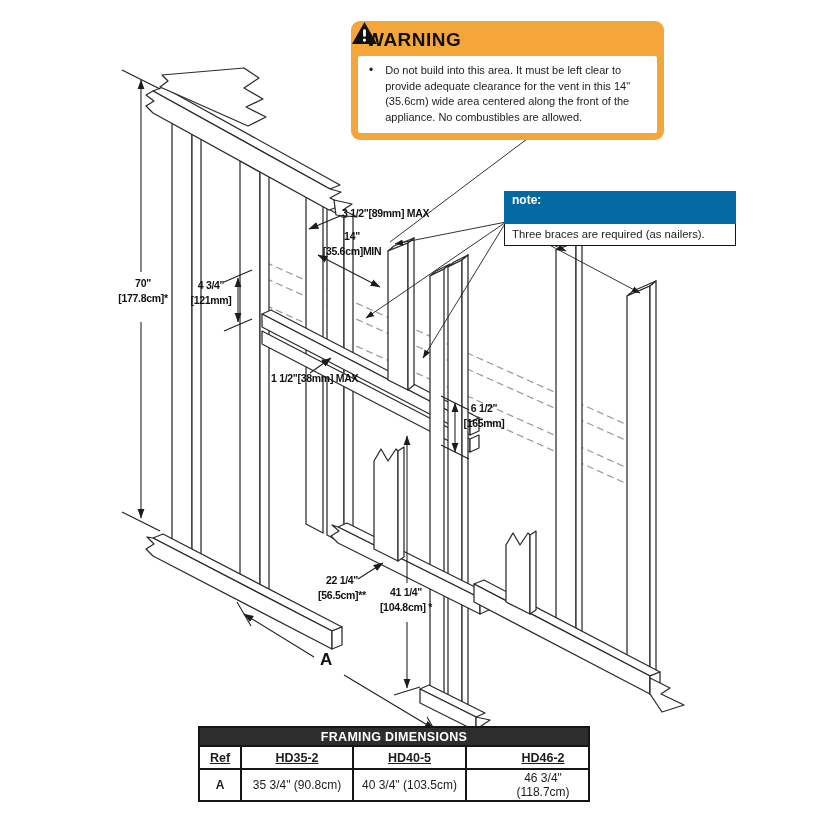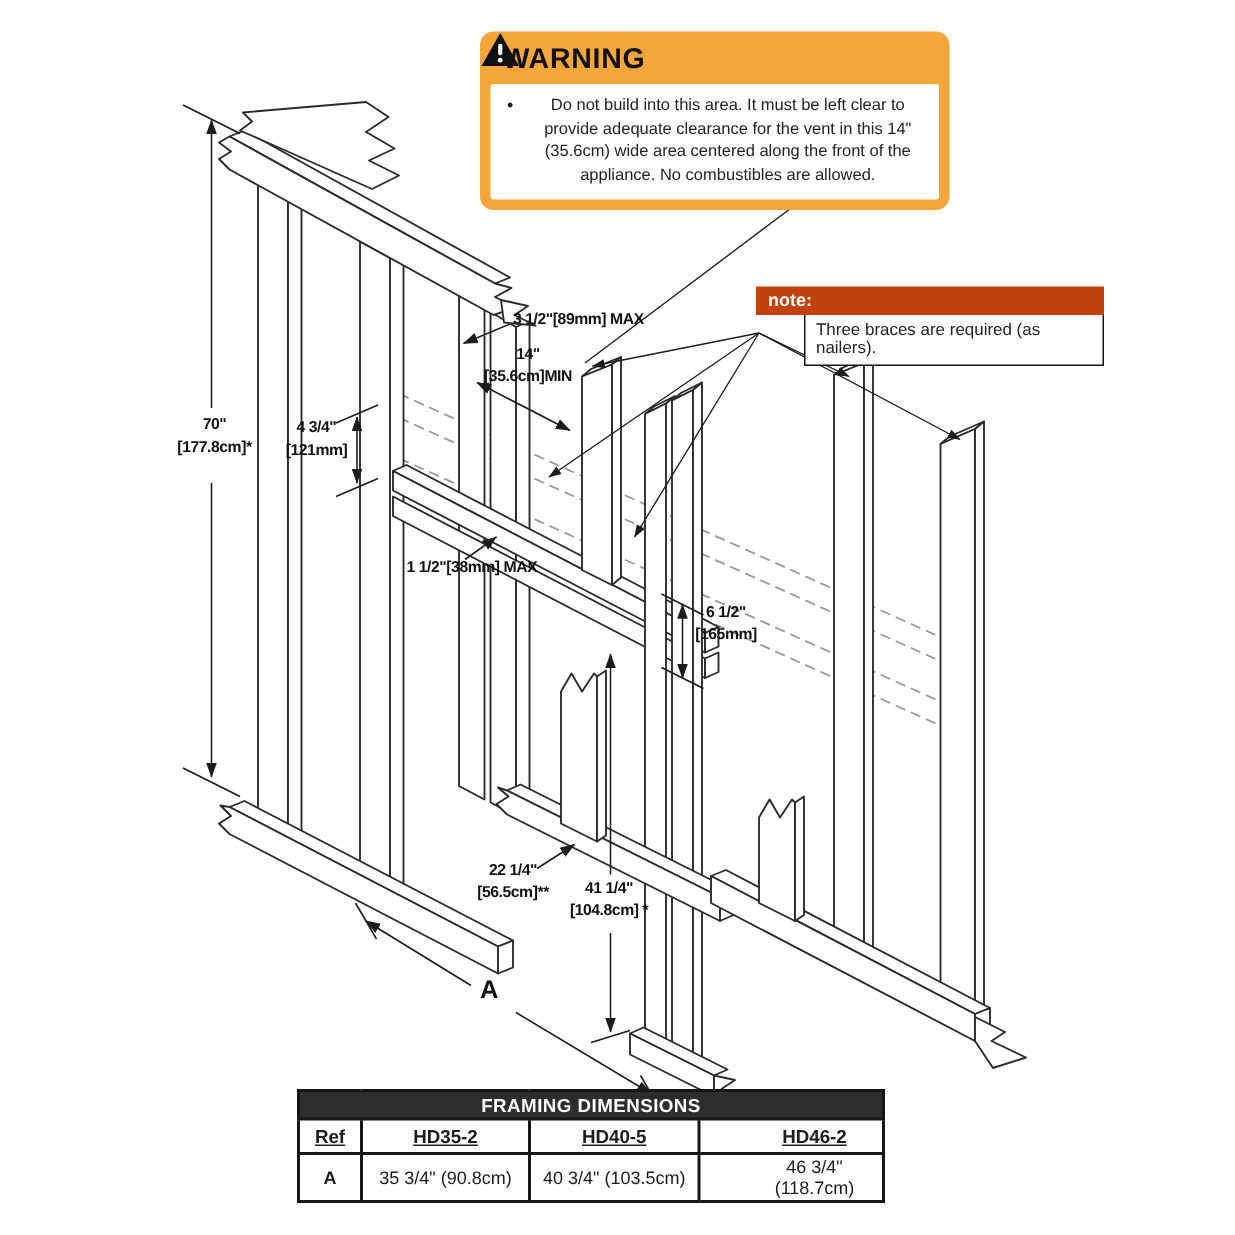--- a/index.html
+++ b/index.html
@@ -6,33 +6,33 @@
   .stage{position:relative;width:823px;height:823px;background:#fff;overflow:hidden;
          font-family:"Liberation Sans", sans-serif;color:#1c1c1c;}
   .stage svg{position:absolute;left:0;top:0;z-index:1;}
   
   .dim{position:absolute;z-index:2;font-weight:bold;font-size:10.5px;letter-spacing:-0.3px;
        line-height:1.45;color:#111;white-space:nowrap;}
   .dim.center{text-align:center;}
   .dim .l2{display:block;}
   .dim-A{position:absolute;z-index:2;font-size:17px;font-weight:bold;color:#111;}
   
-  .warnbox{position:absolute;left:320px;top:21px;width:313px;z-index:3;
+  .warnbox{position:absolute;left:351px;top:21px;width:313px;z-index:3;
            background:#F4A63B;border-radius:9px;padding:6px 7px 7px 7px;box-sizing:border-box;}
   .warnhead{display:flex;align-items:center;gap:9px;padding:2px 4px 5px 8px;}
   .warnhead .wtitle{font-size:19px;font-weight:bold;letter-spacing:0.5px;color:#101010;}
   .warnbody{background:#fff;border-radius:2px;display:flex;gap:12px;padding:7px 8px 8px 9px;}
   .warnbody .bullet{font-size:12px;line-height:1.3;color:#222;padding-left:2px;}
-  .warnbody .wtext{font-size:11px;line-height:1.42;color:#222;width:262px;text-align:center;}
+  .warnbody .wtext{font-size:11px;line-height:1.42;color:#222;width:262px;}
   
   .notebox{position:absolute;left:504px;top:191px;width:232px;z-index:3;box-sizing:border-box;}
-  .notehead{background:#c2410c;color:#fff;font-weight:bold;font-size:12px;
-            padding:2px 8px 3px 8px;}
+  .notehead{background:#0369a1;color:#fff;font-weight:bold;font-size:12px;
+            padding:2px 8px 17px 8px;}
   .notebody{background:#fff;border:1.5px solid #141414;border-top:none;font-size:11.3px;
-            color:#222;padding:4px 6px 5px 7px;margin-left:32px;}
+            color:#222;padding:4px 6px 5px 7px;}
   
   .ftable{position:absolute;left:198px;top:726px;z-index:3;border-collapse:collapse;}
   .ftable td,.ftable th{border:2px solid #161616;box-sizing:border-box;}
   .ftable .ttl{background:#2d2d2d;color:#fff;font-size:12.5px;font-weight:bold;
                text-align:center;letter-spacing:0.3px;height:19px;padding:1px 0;}
   .ftable .hdr td{font-size:12.5px;font-weight:bold;text-align:center;height:23px;text-decoration:underline;}
   .ftable .val td{font-size:12px;text-align:center;height:22px;}
   .ftable .val td.ref{font-weight:bold;}
   .c0{width:42px;} .c1{width:112px;} .c2{width:113px;} .c3{width:123px;padding-left:32px;}
 </style>

